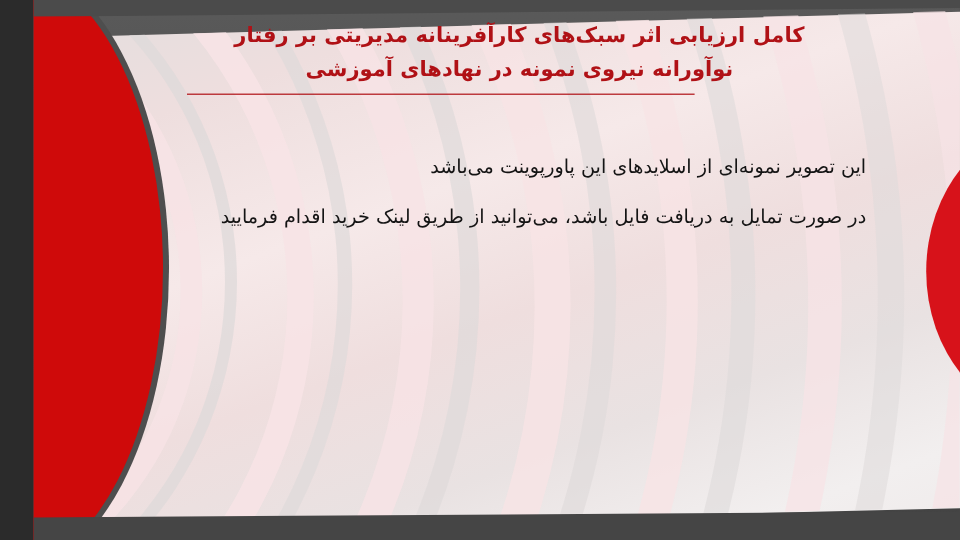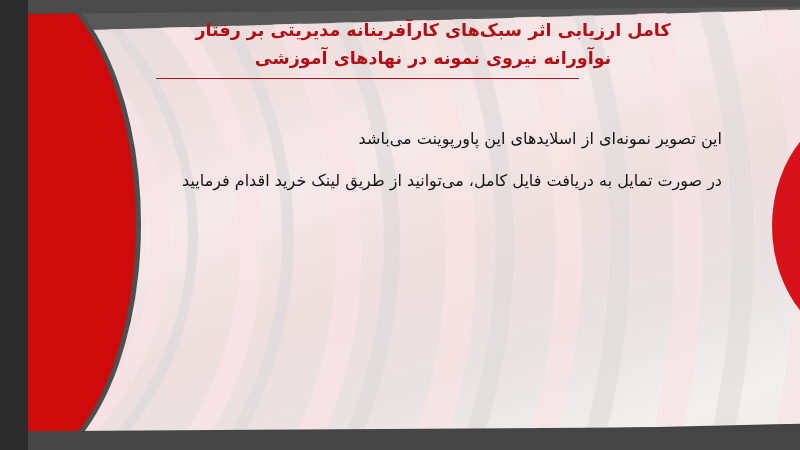--- a/index.html
+++ b/index.html
@@ -176,19 +176,19 @@
   <div class="right-blob"></div>
 
   <div class="title-block">
     <div class="title-line">کامل ارزیابی اثر سبک‌های کارآفرینانه مدیریتی بر رفتار</div>
     <div class="title-line">نوآورانه نیروی نمونه در نهادهای آموزشی</div>
   </div>
   <div class="title-underline"></div>
 
   <div class="body-block">
     <div class="body-line">این تصویر نمونه‌ای از اسلایدهای این پاورپوینت می‌باشد</div>
-    <div class="body-line">در صورت تمایل به دریافت فایل کامل، می‌توانید از طریق لینک خرید اقدام فرمایید</div>
+    <div class="body-line">در صورت تمایل به دریافت فایل باشد، می‌توانید از طریق لینک خرید اقدام فرمایید</div>
   </div>
 
   <div class="top-band"></div>
   <div class="bottom-band"></div>
 
 </div>
 
 </body></html>

